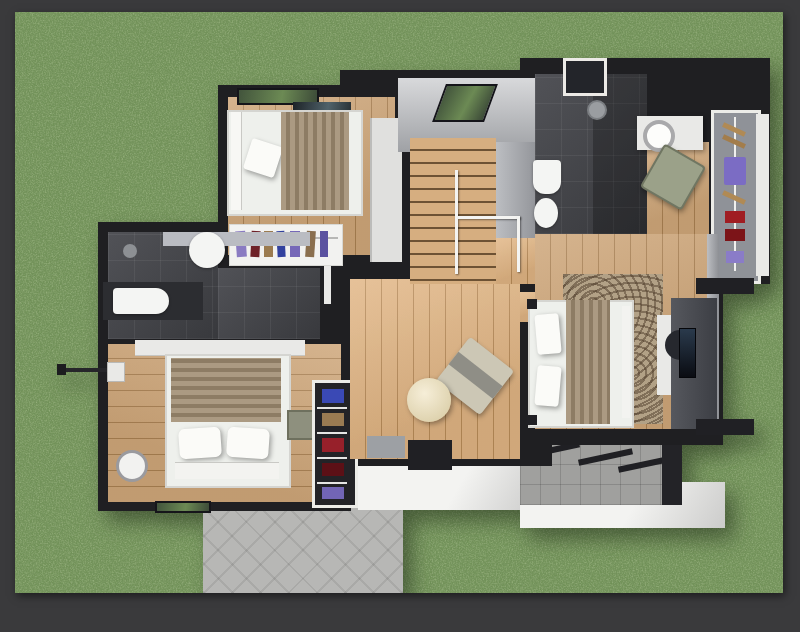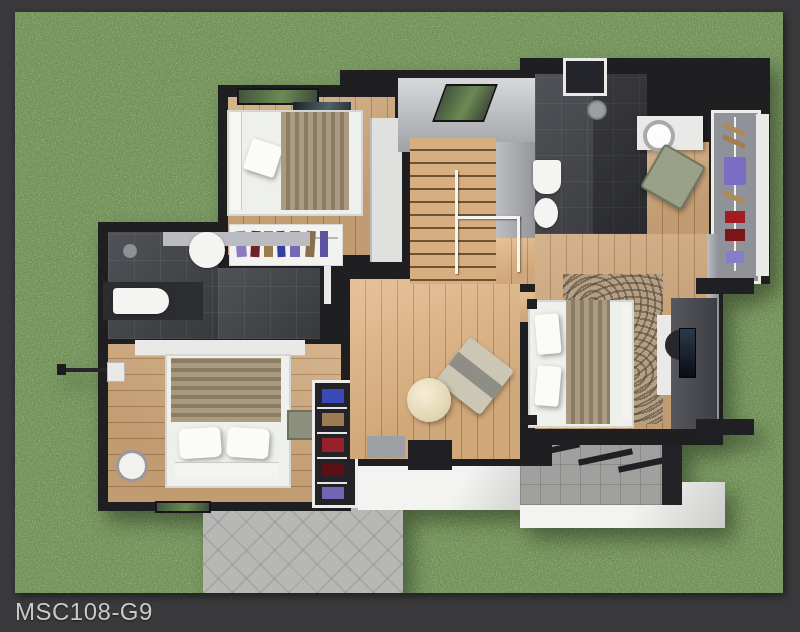--- a/index.html
+++ b/index.html
@@ -198,14 +198,13 @@
     <div class="a wall2" style="left:681px;top:266px;width:58px;height:16px"></div>
     <div class="a wall2" style="left:681px;top:407px;width:58px;height:16px"></div>
 
     <div class="a" style="left:45px;top:356px;width:50px;height:4px;background:#26262a"></div>
     <div class="a" style="left:42px;top:352px;width:9px;height:11px;background:#1c1c1f"></div>
     <div class="a whitef" style="left:92px;top:350px;width:16px;height:18px;border:1px solid #b9b9b7"></div>
   </div>
 </div>
 
 <div class="a caption">
-  <span>MSC108-G9</span>
 </div>
 
 </body></html>

